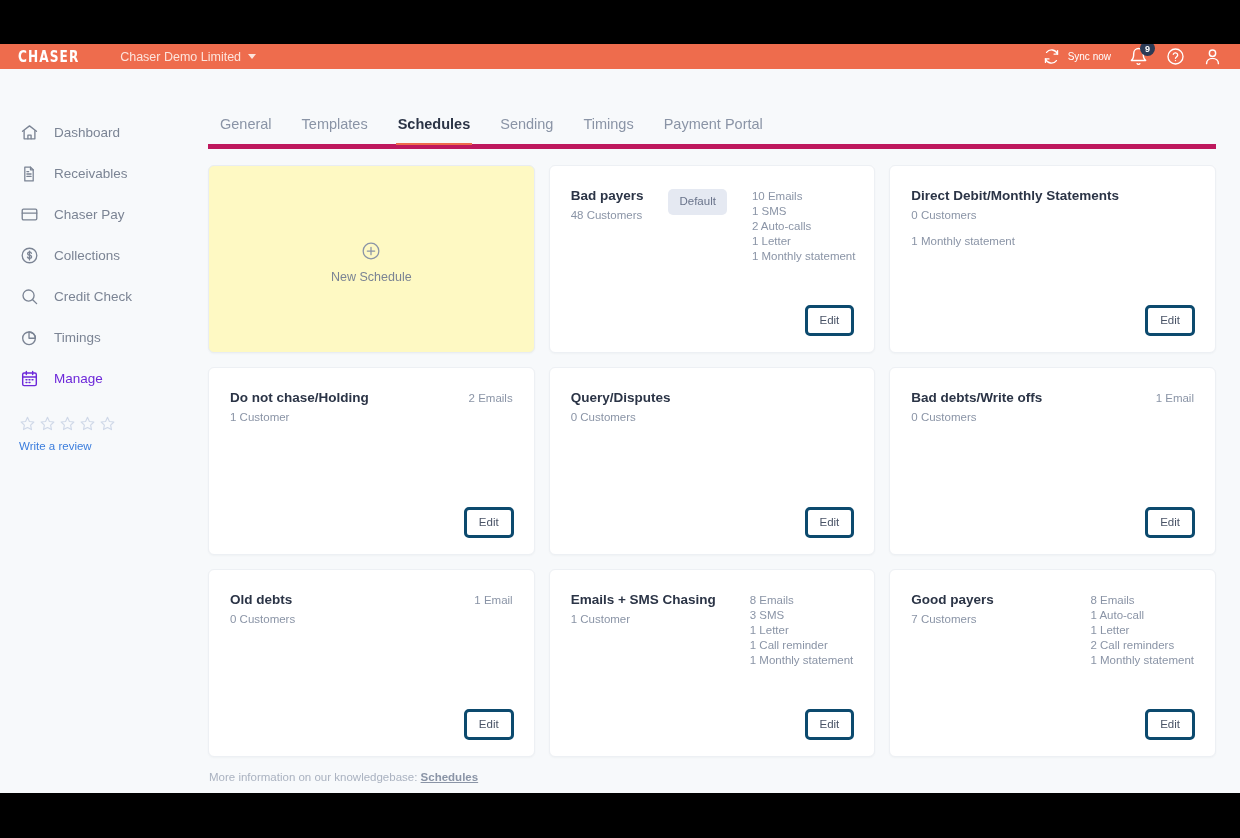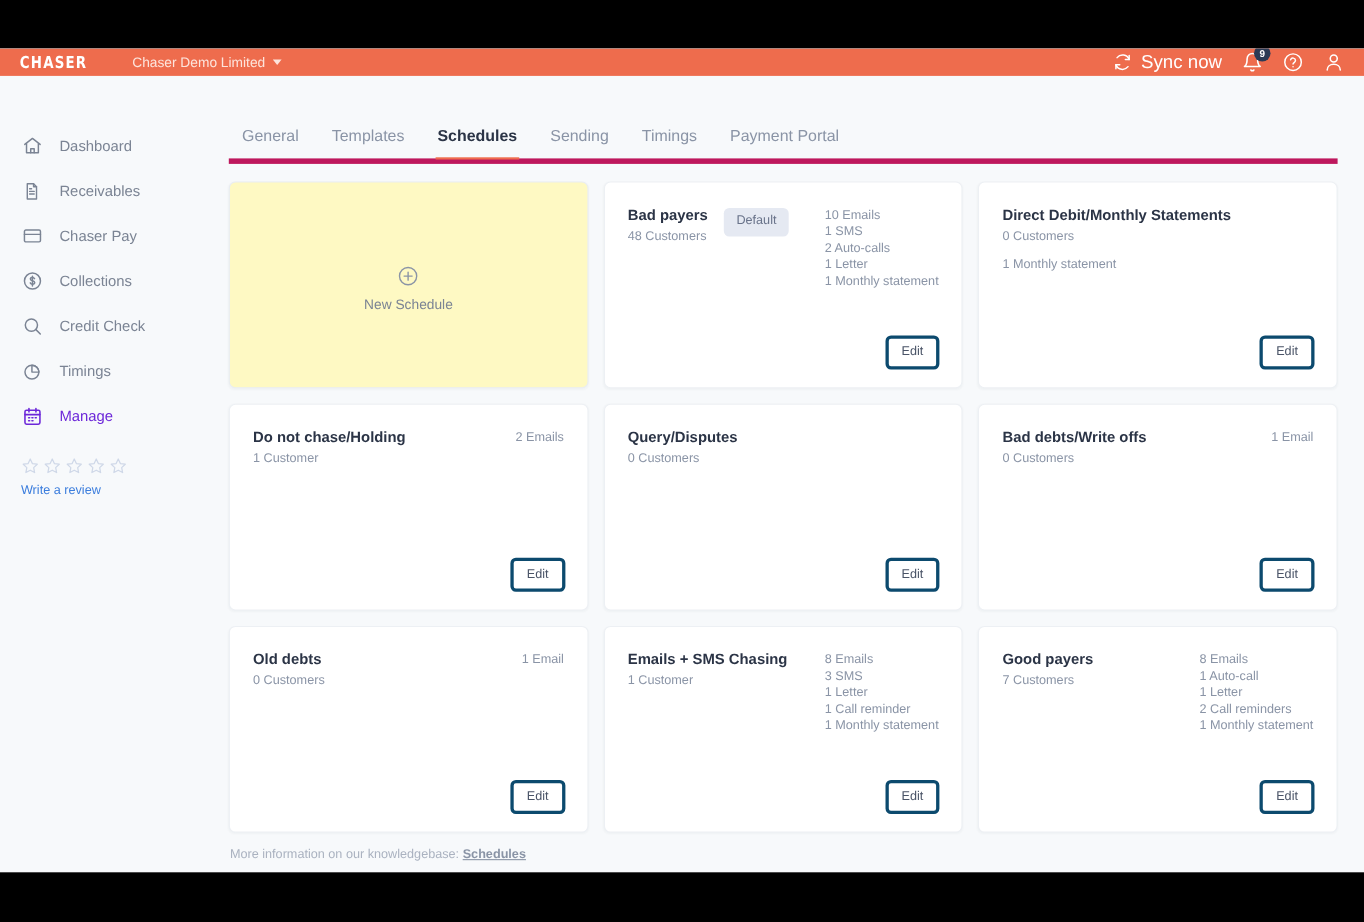--- a/index.html
+++ b/index.html
@@ -60,21 +60,21 @@
     border-left: 4.5px solid transparent;
     border-right: 4.5px solid transparent;
     border-top: 5px solid #fde4dc;
   }
   .topbar-right {
     margin-left: auto; margin-right: 18px;
     display: flex; align-items: center; gap: 18px;
   }
   .sync {
     display: flex; align-items: center; gap: 8px;
-    color: #ffffff; font-size: 17px;
+    color: #ffffff; font-size: 10px;
   }
   .icon-btn { position: relative; display: flex; align-items: center; }
   .badge {
     position: absolute; top: -6px; right: -7px;
     min-width: 15px; height: 15px;
     background: #2b3a55; color: #fff;
     border-radius: 50%;
     font-size: 9px; font-weight: 700;
     display: flex; align-items: center; justify-content: center;
     padding: 0 2px;
@@ -154,21 +154,21 @@
     align-items: center; justify-content: center;
     cursor: pointer;
   }
   .plus-circle {
     width: 20px; height: 20px; margin-bottom: 9px;
   }
   .new-label { color: #7b8494; font-size: 12.5px; }
 
   .card-head {
     display: flex; align-items: flex-start;
-    gap: 15px;
+    gap: 25px;
   }
   .card-head-left { flex: 0 0 auto; max-width: 62%; }
   .card-title {
     font-size: 13.5px; font-weight: 700; color: #2b3446;
     line-height: 1.25; white-space: nowrap;
   }
   .card-sub {
     font-size: 11.5px; color: #8a94a6; margin-top: 4px;
   }
   .default-badge {

